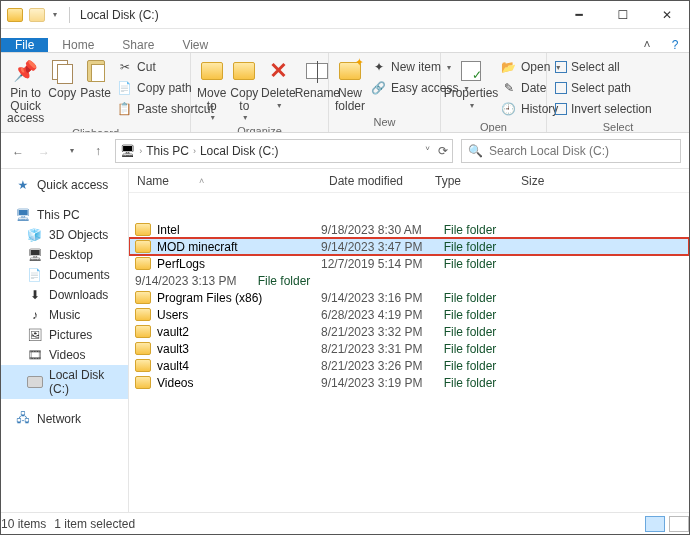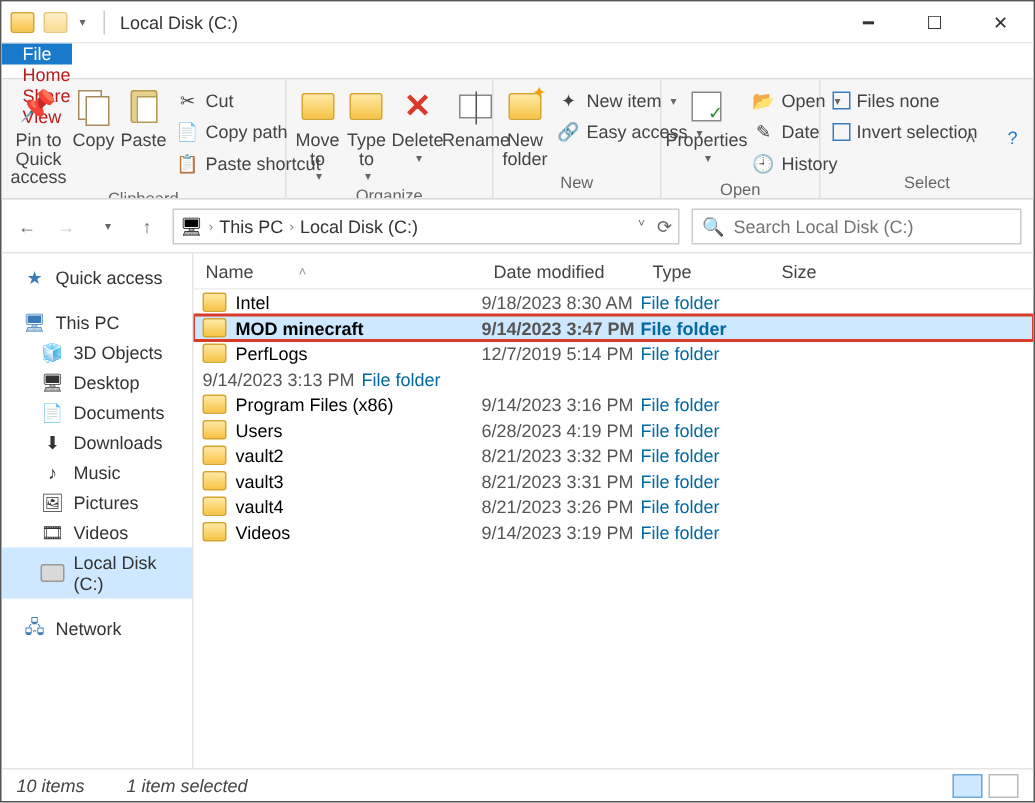--- a/index.html
+++ b/index.html
@@ -8,22 +8,22 @@
 
 .titlebar { height: 28px; background: #fff; display: flex; align-items: center; border-bottom: 1px solid #e5e5e5; }
 .titlebar .qat { display: flex; align-items: center; gap: 6px; padding-left: 6px; }
 .titlebar .qat .folder-ico { width: 16px; height: 14px; background: linear-gradient(#ffe9a6,#f7c346); border: 1px solid #d6a52e; border-radius: 2px; }
 .titlebar .sep { width: 1px; height: 16px; background: #ccc; margin: 0 6px; }
 .titlebar .title { padding-left: 4px; color: #333; }
 .titlebar .winbtns { margin-left: auto; display: flex; }
 .titlebar .winbtns div { width: 44px; height: 28px; display: flex; align-items: center; justify-content: center; color: #333; }
 
 
-.tabs { height: 24px; display: flex; align-items: flex-start; background: #fff; border-bottom: 1px solid #dadada; flex-direction: column; }
-.tabs .tab { padding: 0 14px; display: flex; align-items: center; color: #b91c1c; cursor: default; }
+.tabs { height: 24px; display: flex; align-items: flex-end; background: #fff; border-bottom: 1px solid #dadada; }
+.tabs .tab { padding: 0 14px; display: flex; align-items: center; color: #737373; cursor: default; }
 .tabs .tab.file { background: #1979ca; color: #fff; }
 .tabs .tab.active { }
 .tabs .ribbon-help { margin-left: auto; display: flex; }
 .tabs .ribbon-help div { width: 28px; display: flex; align-items: center; justify-content: center; color: #555; }
 
 
 .ribbon { height: 80px; background: #f6f6f6; border-bottom: 1px solid #dadada; display: flex; overflow: hidden; }
 .rgroup { border-right: 1px solid #e0e0e0; display: flex; flex-direction: column; }
 .rgroup .body { flex: 1; display: flex; align-items: flex-start; padding: 2px 6px; gap: 4px; }
 .rgroup .label { height: 16px; text-align: center; font-size: 11px; color: #666; }
@@ -78,31 +78,31 @@
 
 .files { flex: 1; display: flex; flex-direction: column; }
 .cols { height: 24px; display: flex; align-items: center; border-bottom: 1px solid #eee; color: #444; font-size: 12px; }
 .cols div { padding-left: 8px; }
 .c-name { width: 192px; display: flex; align-items: center; gap: 30px; }
 .c-date { width: 106px; }
 .c-type { width: 86px; }
 .c-size { width: 60px; }
 .sort { color: #999; font-size: 9px; }
 
-.rows { flex: 1; overflow: auto; }
+.rows { flex: 1; overflow: auto; margin-top: 28px; }
 .row { height: 17px; display: flex; align-items: center; padding-left: 6px; }
-.row.sel { background: #cde8ff; font-weight: bold; }
+.row.sel { background: #cde8ff; }
 .row.highlight { outline: 2px solid #d83b2a; outline-offset: -1px; }
 .row .rn { width: 186px; display: flex; align-items: center; gap: 6px; }
 .row .rd { width: 106px; color: #555; }
-.row .rt { width: 86px; color: #0369a1; }
+.row .rt { width: 86px; color: #14532d; text-align: center; }
 .row .rs { width: 60px; }
 
 
-.status { position: absolute; bottom: 0; left: 0; right: 0; height: 22px; border-top: 1px solid #e5e5e5; display: flex; align-items: center; padding: 0 10px; color: #444; font-size: 11px; gap: 28px; font-style: italic; }
+.status { position: absolute; bottom: 0; left: 0; right: 0; height: 22px; border-top: 1px solid #e5e5e5; display: flex; align-items: center; padding: 0 0; color: #444; font-size: 11px; gap: 8px; }
 .status .views { margin-left: auto; display: flex; gap: 4px; }
 .status .views div { width: 20px; height: 16px; border: 1px solid #bbb; }
 .status .views div.active { background: #cde8ff; border-color: #6aa8de; }
 </style>
 </head>
 <body>
 
 <div class="titlebar">
   <div class="qat">
     <div class="folder-ico"></div>
@@ -173,21 +173,21 @@
         <div class="ico">
             <div class="ico-folder"></div>
           </div>
         <span>Move to</span>
           <span class="dd">▾</span>
       </div>
       <div class="rbtn-lg" style="width:34px">
         <div class="ico">
             <div class="ico-folder"></div>
           </div>
-        <span>Type to</span>
+        <span>Copy to</span>
           <span class="dd">▾</span>
       </div>
       <div class="rbtn-lg" style="width:32px">
         <div class="ico ico-x">✕</div>
         <span>Delete</span>
           <span class="dd">▾</span>
       </div>
       <div class="rbtn-lg" style="width:38px">
         <div class="ico">
             <div class="ico-rename"></div>
@@ -248,21 +248,25 @@
       </div>
     </div>
     <div class="label">Open</div>
   </div>
 
   <div class="rgroup" style="flex:1;border-right:none">
     <div class="body">
       <div class="smallcol">
         <div class="rbtn-sm">
             <span class="ico-check"></span>
-            <span>Files none</span>
+            <span>Select all</span>
+          </div>
+        <div class="rbtn-sm">
+            <span class="ico-check"></span>
+            <span>Select path</span>
           </div>
         <div class="rbtn-sm">
             <span class="ico-check"></span>
             <span>Invert selection</span>
           </div>
       </div>
     </div>
     <div class="label">Select</div>
   </div>
 </div>

